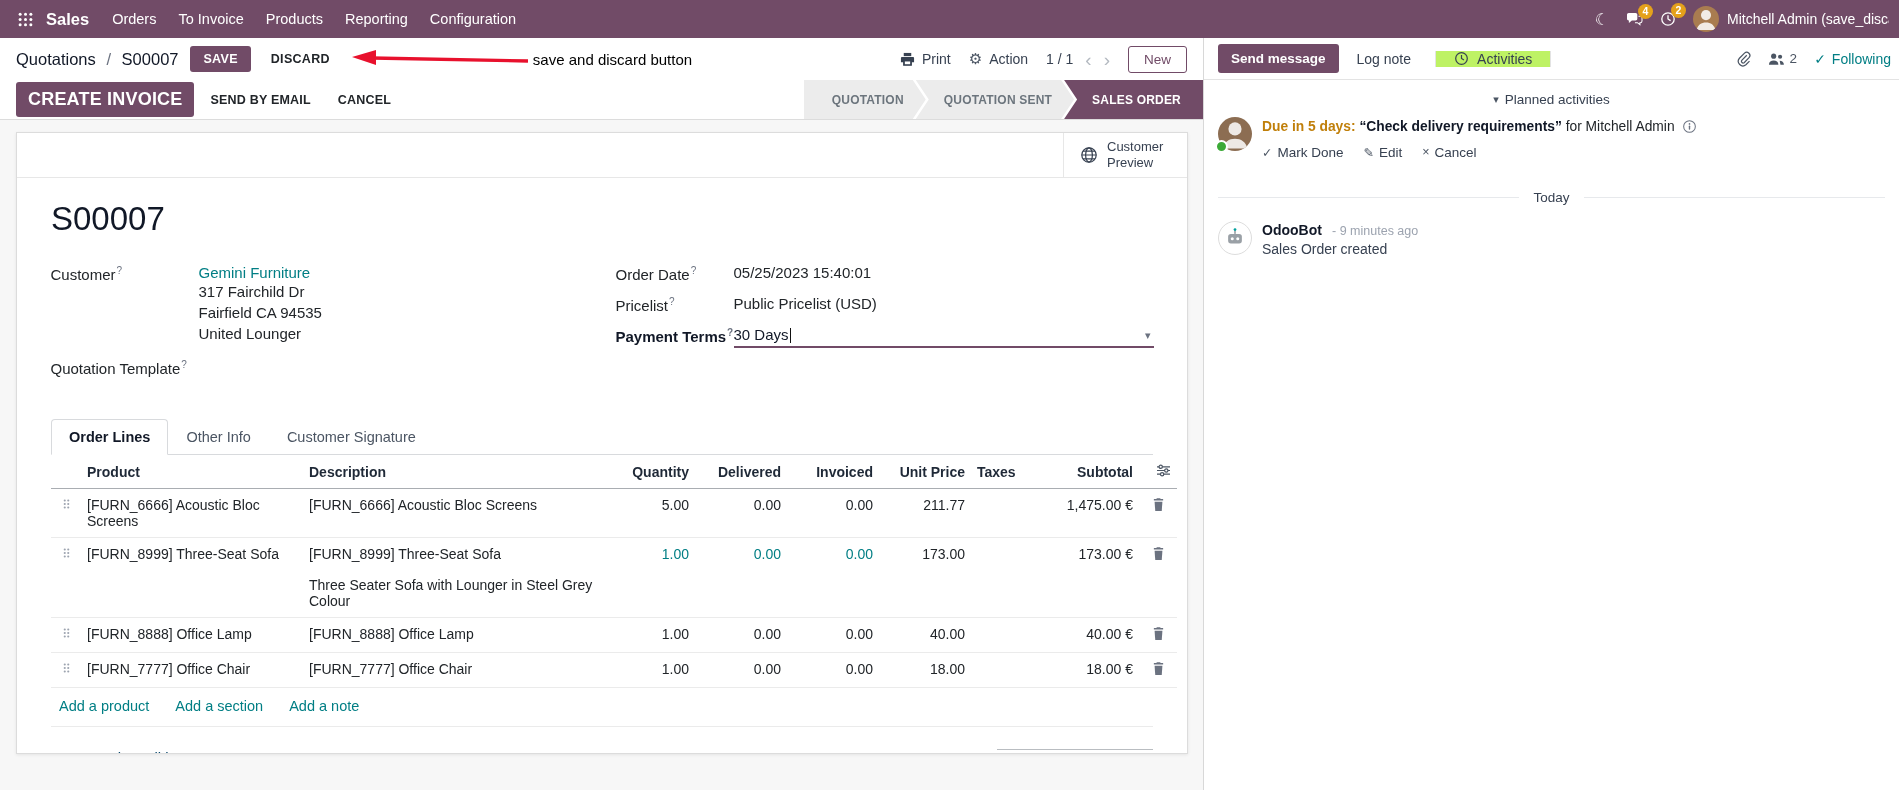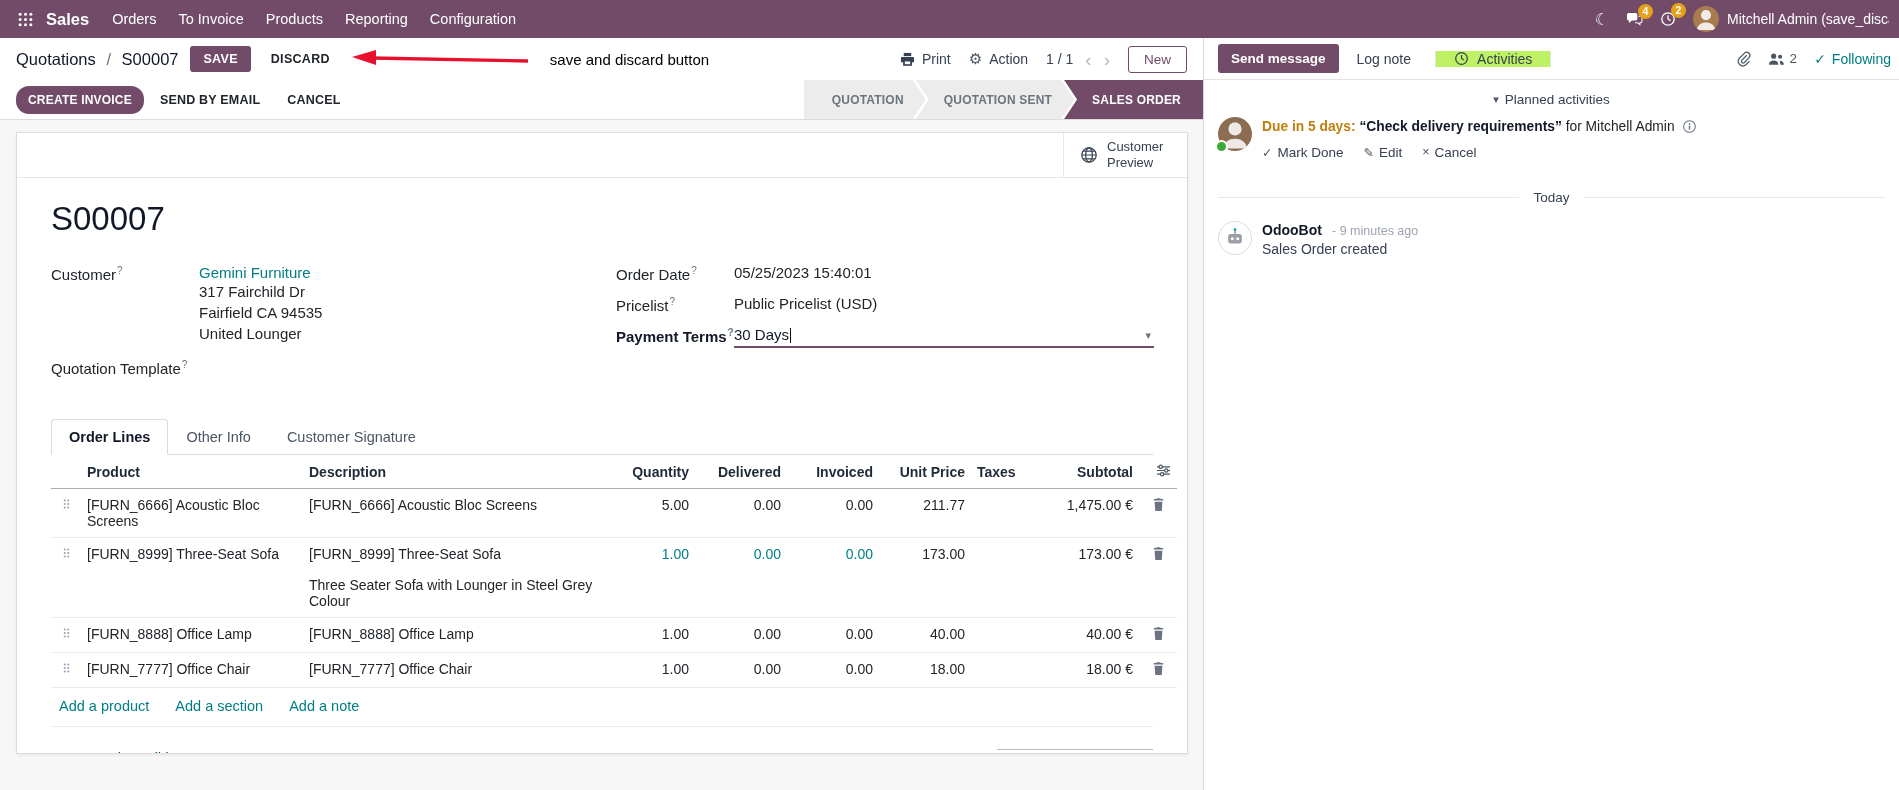--- a/index.html
+++ b/index.html
@@ -27,48 +27,48 @@
   .workspace { flex:1; display:flex; min-height:0; }
   .main-col { flex:0 0 1204px; width:1204px; display:flex; flex-direction:column; border-right:1px solid #d8d8d8; background:#f7f7f7; min-height:0; }
 
   
   .breadcrumb-row { flex:0 0 42px; background:#fff; display:flex; align-items:center; justify-content:space-between; padding:0 16px; }
   .bc-left { display:flex; align-items:center; gap:12px; }
   .breadcrumb { font-size:16.5px; color:#111827; white-space:nowrap; }
   .breadcrumb .sep { color:#6b7280; margin:0 6px; }
   .btn-save { background:var(--primary); color:#fff; border:none; border-radius:3px; font-size:12.5px; font-weight:bold; padding:6px 13px; cursor:pointer; letter-spacing:.3px; }
   .btn-discard { background:none; border:none; color:#212529; font-size:12.5px; font-weight:bold; padding:6px 8px; cursor:pointer; letter-spacing:.3px; }
-  .annotation { display:flex; align-items:center; gap:20px; margin-left:2px; }
+  .annotation { display:flex; align-items:center; gap:3px; margin-left:2px; }
   .annotation-text { font-size:15px; color:#000; white-space:nowrap; }
   .bc-right { display:flex; align-items:center; gap:18px; }
   .tool-btn { display:flex; align-items:center; gap:7px; background:none; border:none; color:#374151; font-size:14px; cursor:pointer; }
   .pager { display:flex; align-items:center; gap:12px; font-size:14px; color:#374151; }
   .pager-nav { background:none; border:none; color:#b3b9c0; font-size:19px; line-height:1; cursor:pointer; }
   .btn-new { background:#fff; border:1px solid var(--primary); color:var(--primary); border-radius:3px; font-size:13.5px; padding:5px 15px; cursor:pointer; }
 
   
   .status-row { flex:0 0 40px; background:#fff; display:flex; align-items:stretch; justify-content:space-between; padding-left:16px; border-bottom:1px solid #dcdcdc; }
   .action-buttons { display:flex; align-items:center; gap:5px; }
-  .btn-primary-sm { background:var(--primary); color:#fff; font-size:12px; font-weight:bold; border:none; border-radius:13px; padding:7px 12px; cursor:pointer; letter-spacing:.2px; }
+  .btn-primary-sm { background:var(--primary); color:#fff; font-size:18px; font-weight:bold; border:none; border-radius:3px; padding:7px 12px; cursor:pointer; letter-spacing:.2px; }
   .btn-flat { background:none; border:none; color:#212529; font-size:12.5px; font-weight:bold; padding:7px 11px; cursor:pointer; letter-spacing:.2px; }
   .stages { display:flex; align-items:stretch; }
   .stage { display:flex; align-items:center; padding:0 22px 0 28px; font-size:12px; font-weight:600; color:#6c757d; background:#ececec; clip-path:polygon(0 0, calc(100% - 13px) 0, 100% 50%, calc(100% - 13px) 100%, 0 100%, 13px 50%); margin-left:-10px; cursor:pointer; letter-spacing:.2px; white-space:nowrap; }
   .stage:first-child { clip-path:polygon(0 0, calc(100% - 13px) 0, 100% 50%, calc(100% - 13px) 100%, 0 100%); margin-left:0; }
   .stage.active { background:var(--primary); color:#fff; clip-path:polygon(0 0, 100% 0, 100% 100%, 0 100%, 13px 50%); }
 
   
   .content { flex:1; padding:12px 16px; overflow:hidden; }
   .card { background:#fff; border:1px solid #dcdcdc; box-shadow:0 1px 3px rgba(0,0,0,.08); width:1172px; height:622px; display:flex; flex-direction:column; }
   .button-box { flex:0 0 45px; border-bottom:1px solid #e7e7e7; display:flex; justify-content:flex-end; }
   .stat-button { display:flex; align-items:center; gap:9px; border:none; border-left:1px solid #e7e7e7; background:#fff; padding:0 16px; color:#374151; font-size:13px; text-align:left; cursor:pointer; }
   .stat-button .lbl { width:64px; line-height:1.2; }
 
   .sheet { flex:1; padding:16px 34px 0; overflow:hidden; }
   .doc-title { font-size:33px; font-weight:500; color:#111827; margin:6px 0 26px; }
-  .fields { display:flex; }
+  .fields { display:flex;justify-content:center; }
   .col-left { flex:0 0 565px; width:565px; }
   .col-right { flex:1; }
   .frow { display:flex; align-items:flex-start; margin-bottom:12px; }
   .flabel { flex:0 0 148px; color:#212529; padding-top:1px; }
   .flabel-r { flex:0 0 118px; color:#212529; padding-top:1px; }
   sup.help { color:#6b7280; font-size:10px; margin-left:1px; }
   .link { color:var(--link); cursor:pointer; text-decoration:none; }
   .addr div { line-height:21px; color:#212529; }
   .bold-label { font-weight:bold; color:#111827; }
   .payment-input { position:relative; width:420px; border-bottom:2px solid var(--primary); padding:0 20px 3px 0; color:#111827; cursor:text; }

